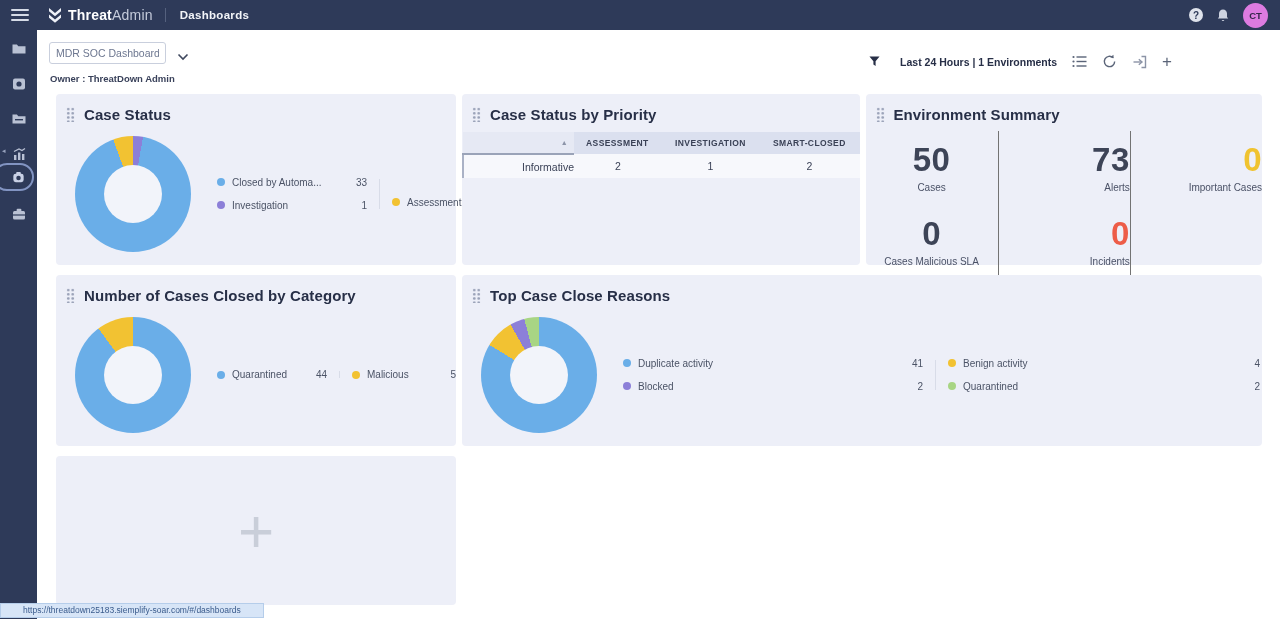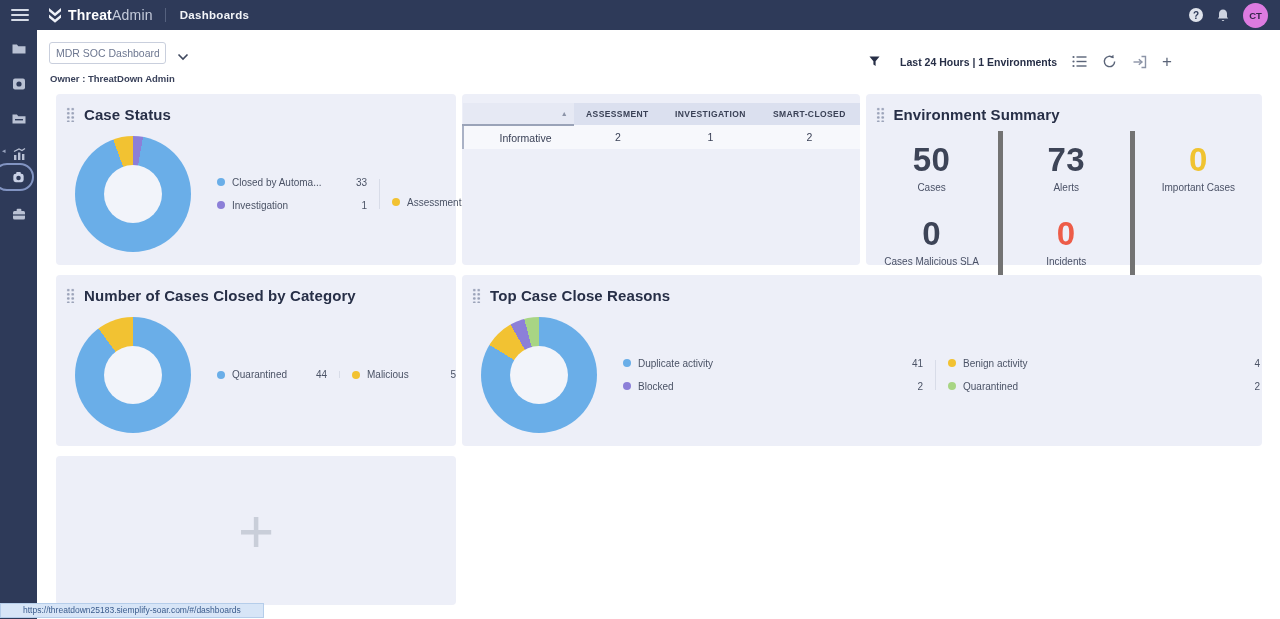--- a/index.html
+++ b/index.html
@@ -62,26 +62,26 @@
   .llabel { flex:1; font-size:10px; color:#4b5366; padding-right:8px; white-space:nowrap; }
   .lval { font-size:10px; color:#4b5366; text-align:right; }
   .ldiv { width:1px; align-self:stretch; background:#d8dce8; margin:6px 12px; }
 
   
   .ptable { width:100%; border-collapse:collapse; margin-top:9px; }
   .ptable th { background:#dbe0ef; height:22px; font-size:8.5px; font-weight:bold; color:#3a4156; letter-spacing:.4px; text-align:center; }
   .ptable th.first { background:#e6e9f4; border-bottom:2px solid #9aa3b8; width:28%; position:relative; }
   .sort-caret { position:absolute; right:6px; top:7px; font-size:7px; color:#8c94a8; }
   .ptable td { background:#f7f8fc; height:24px; font-size:10.5px; color:#3a4156; text-align:center; }
-  .ptable td.rlabel { text-align:center; padding-left:13px; border-left:2px solid #aab2c6;margin-top:10px; }
+  .ptable td.rlabel { text-align:right; padding-left:13px; border-left:2px solid #aab2c6;margin-top:10px; }
 
   
   .stats-grid { display:grid; grid-template-columns:1fr 1fr 1fr; margin-top:8px; }
   .stat { text-align:center; padding:10px 0 12px 0; }
-  .stat.bl { border-left:5px solid #737373; }
+  .stat.bl { border-left:1px solid #737373;text-align:right; }
   .stat-num { font-size:33px; font-weight:bold; letter-spacing:.5px; }
   .stat-label { font-size:10px; color:#4a5166; margin-top:3px; }
 
   
   .ph-card { width:400px; height:149px; background:#edeff8; border-radius:4px; display:flex; align-items:center; justify-content:center; cursor:pointer; }
   .ph-plus { font-size:62px; font-weight:normal; color:#c9ced9; line-height:60px; }
 
   
   .url-bar { position:absolute; left:0; bottom:1px; height:15px; background:#d7e5f7; border:1px solid #b5cdea; font-size:8.5px; color:#3a5b8c; line-height:13px; padding:0 22px; z-index:9; white-space:nowrap; }
 </style>
@@ -233,20 +233,24 @@
                 <span class="dot" style="background: rgb(242, 194, 50);"></span>
                 <span class="llabel">Assessment</span>
                 <span class="lval">2</span>
               </div>
             </div>
           </div>
         </div>
       </section>
 
       <section class="card h171 w398">
+        <div class="card-head">
+          <span class="drag-handle"></span>
+          <span class="card-title">Case Status by Priority</span>
+        </div>
         <table class="ptable">
           <thead>
             <tr>
               <th class="first"><span></span><span class="sort-caret">▲</span></th>
               <th>ASSESSMENT</th>
               <th>INVESTIGATION</th>
               <th>SMART-CLOSED</th>
             </tr>
           </thead>
           <tbody>

